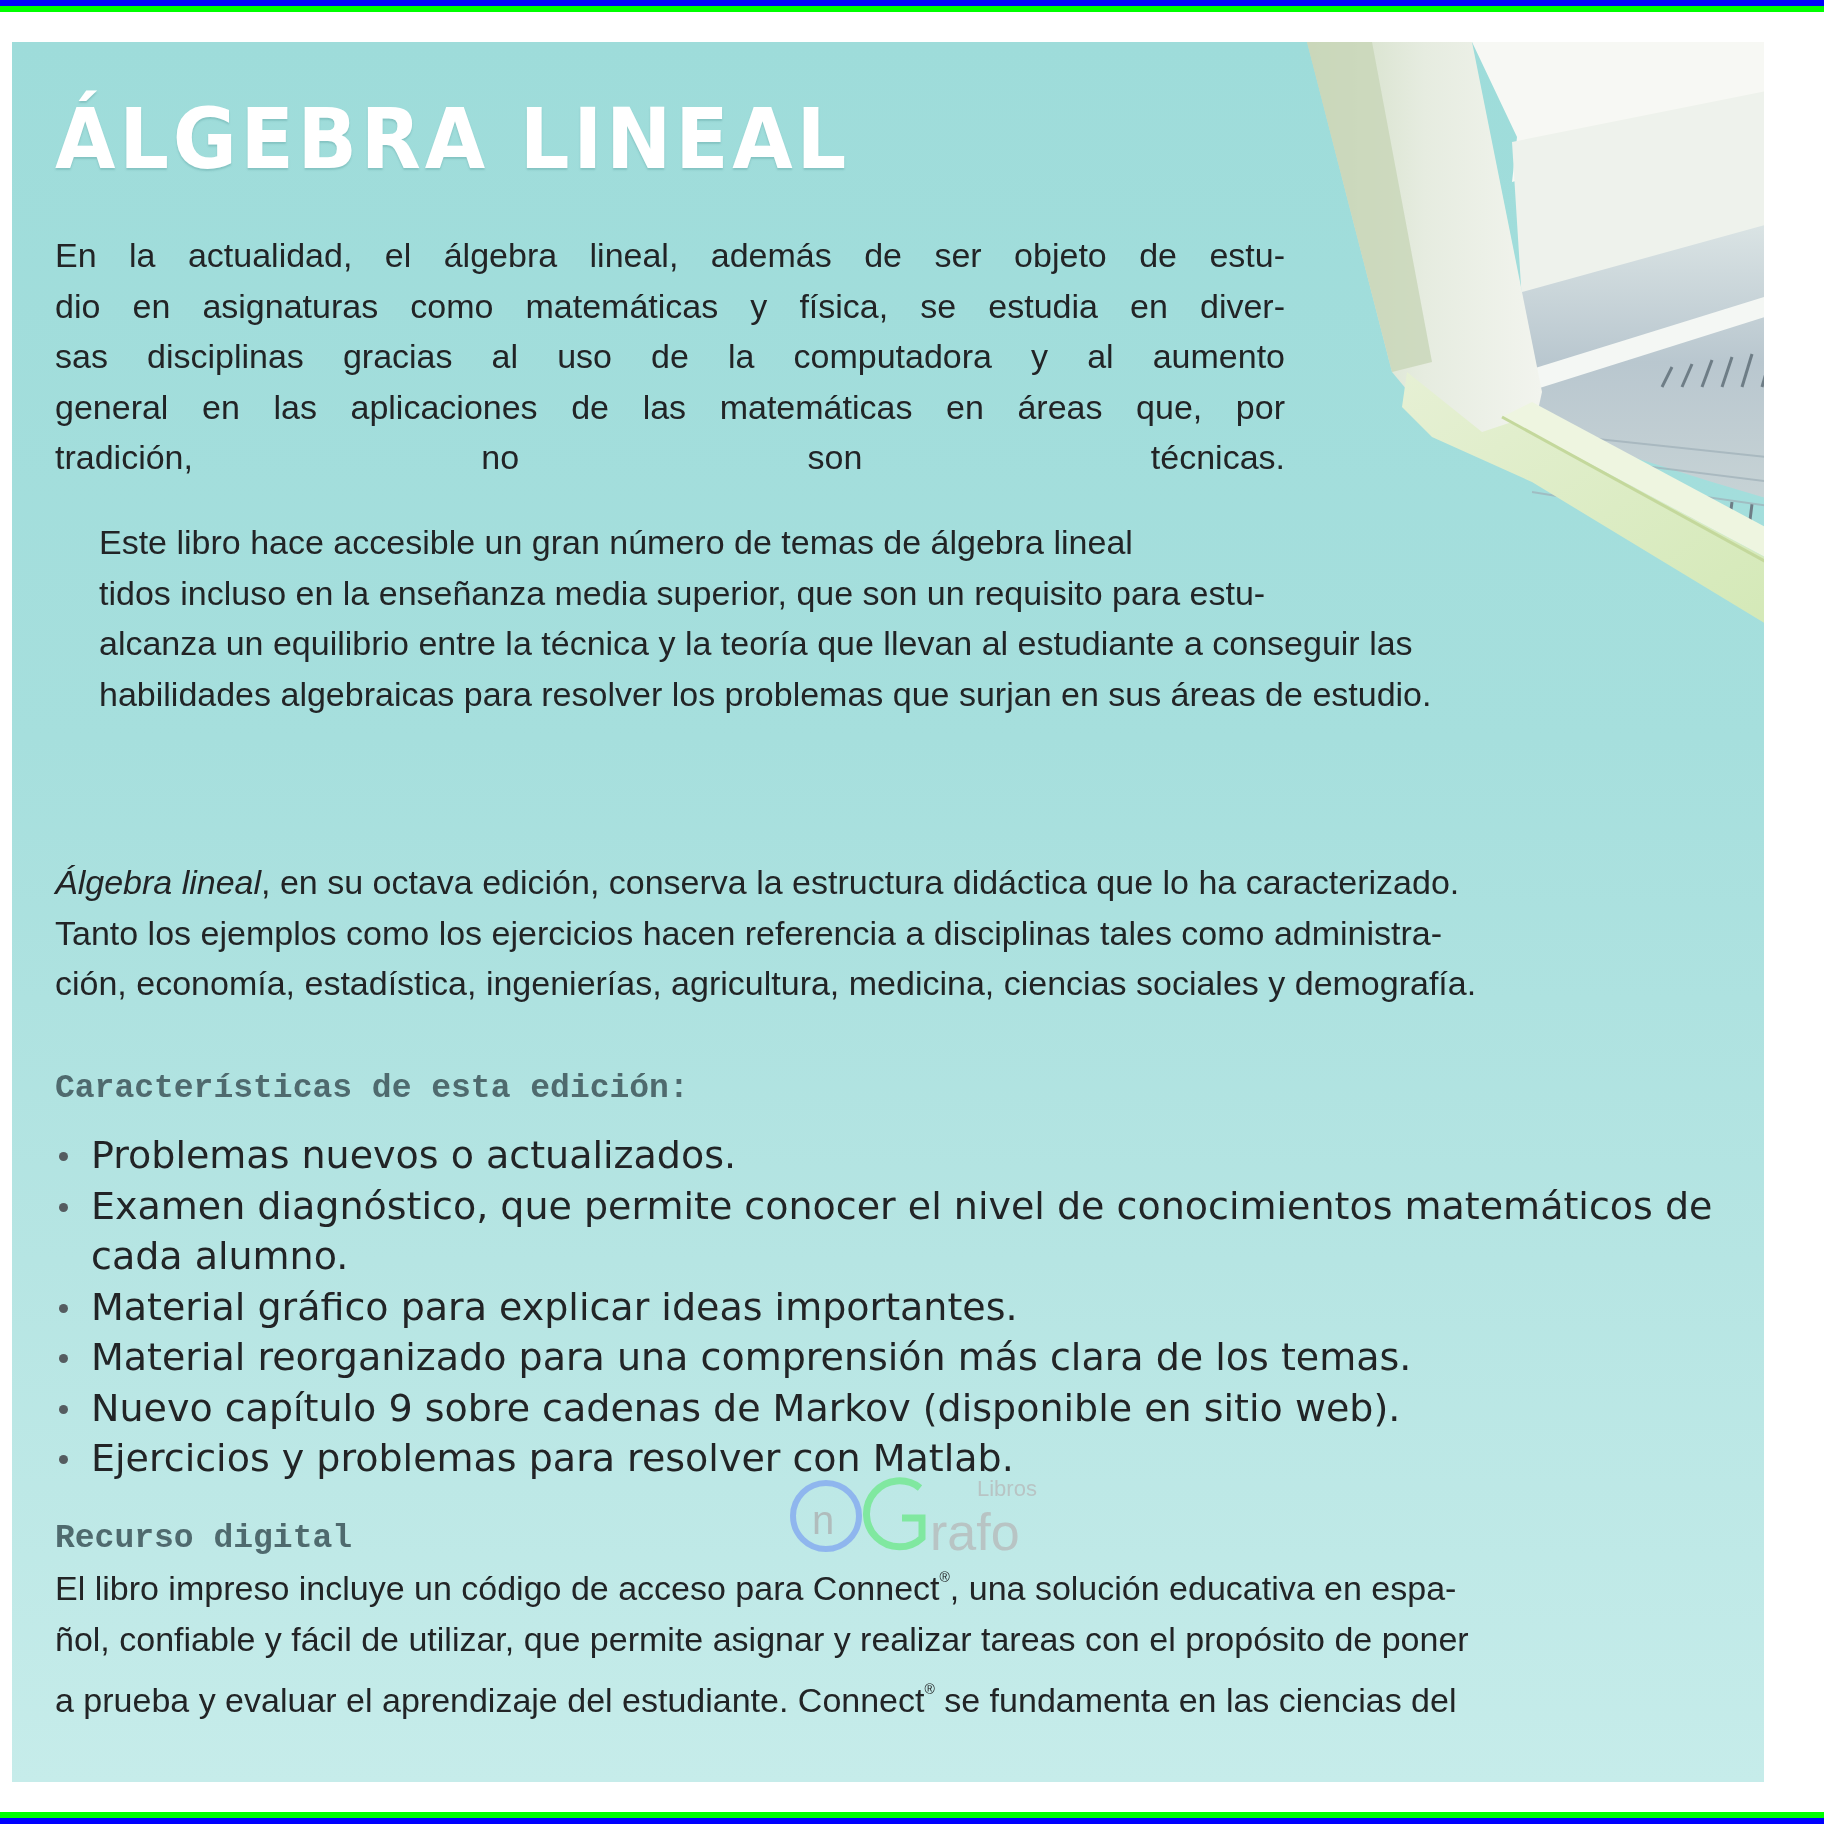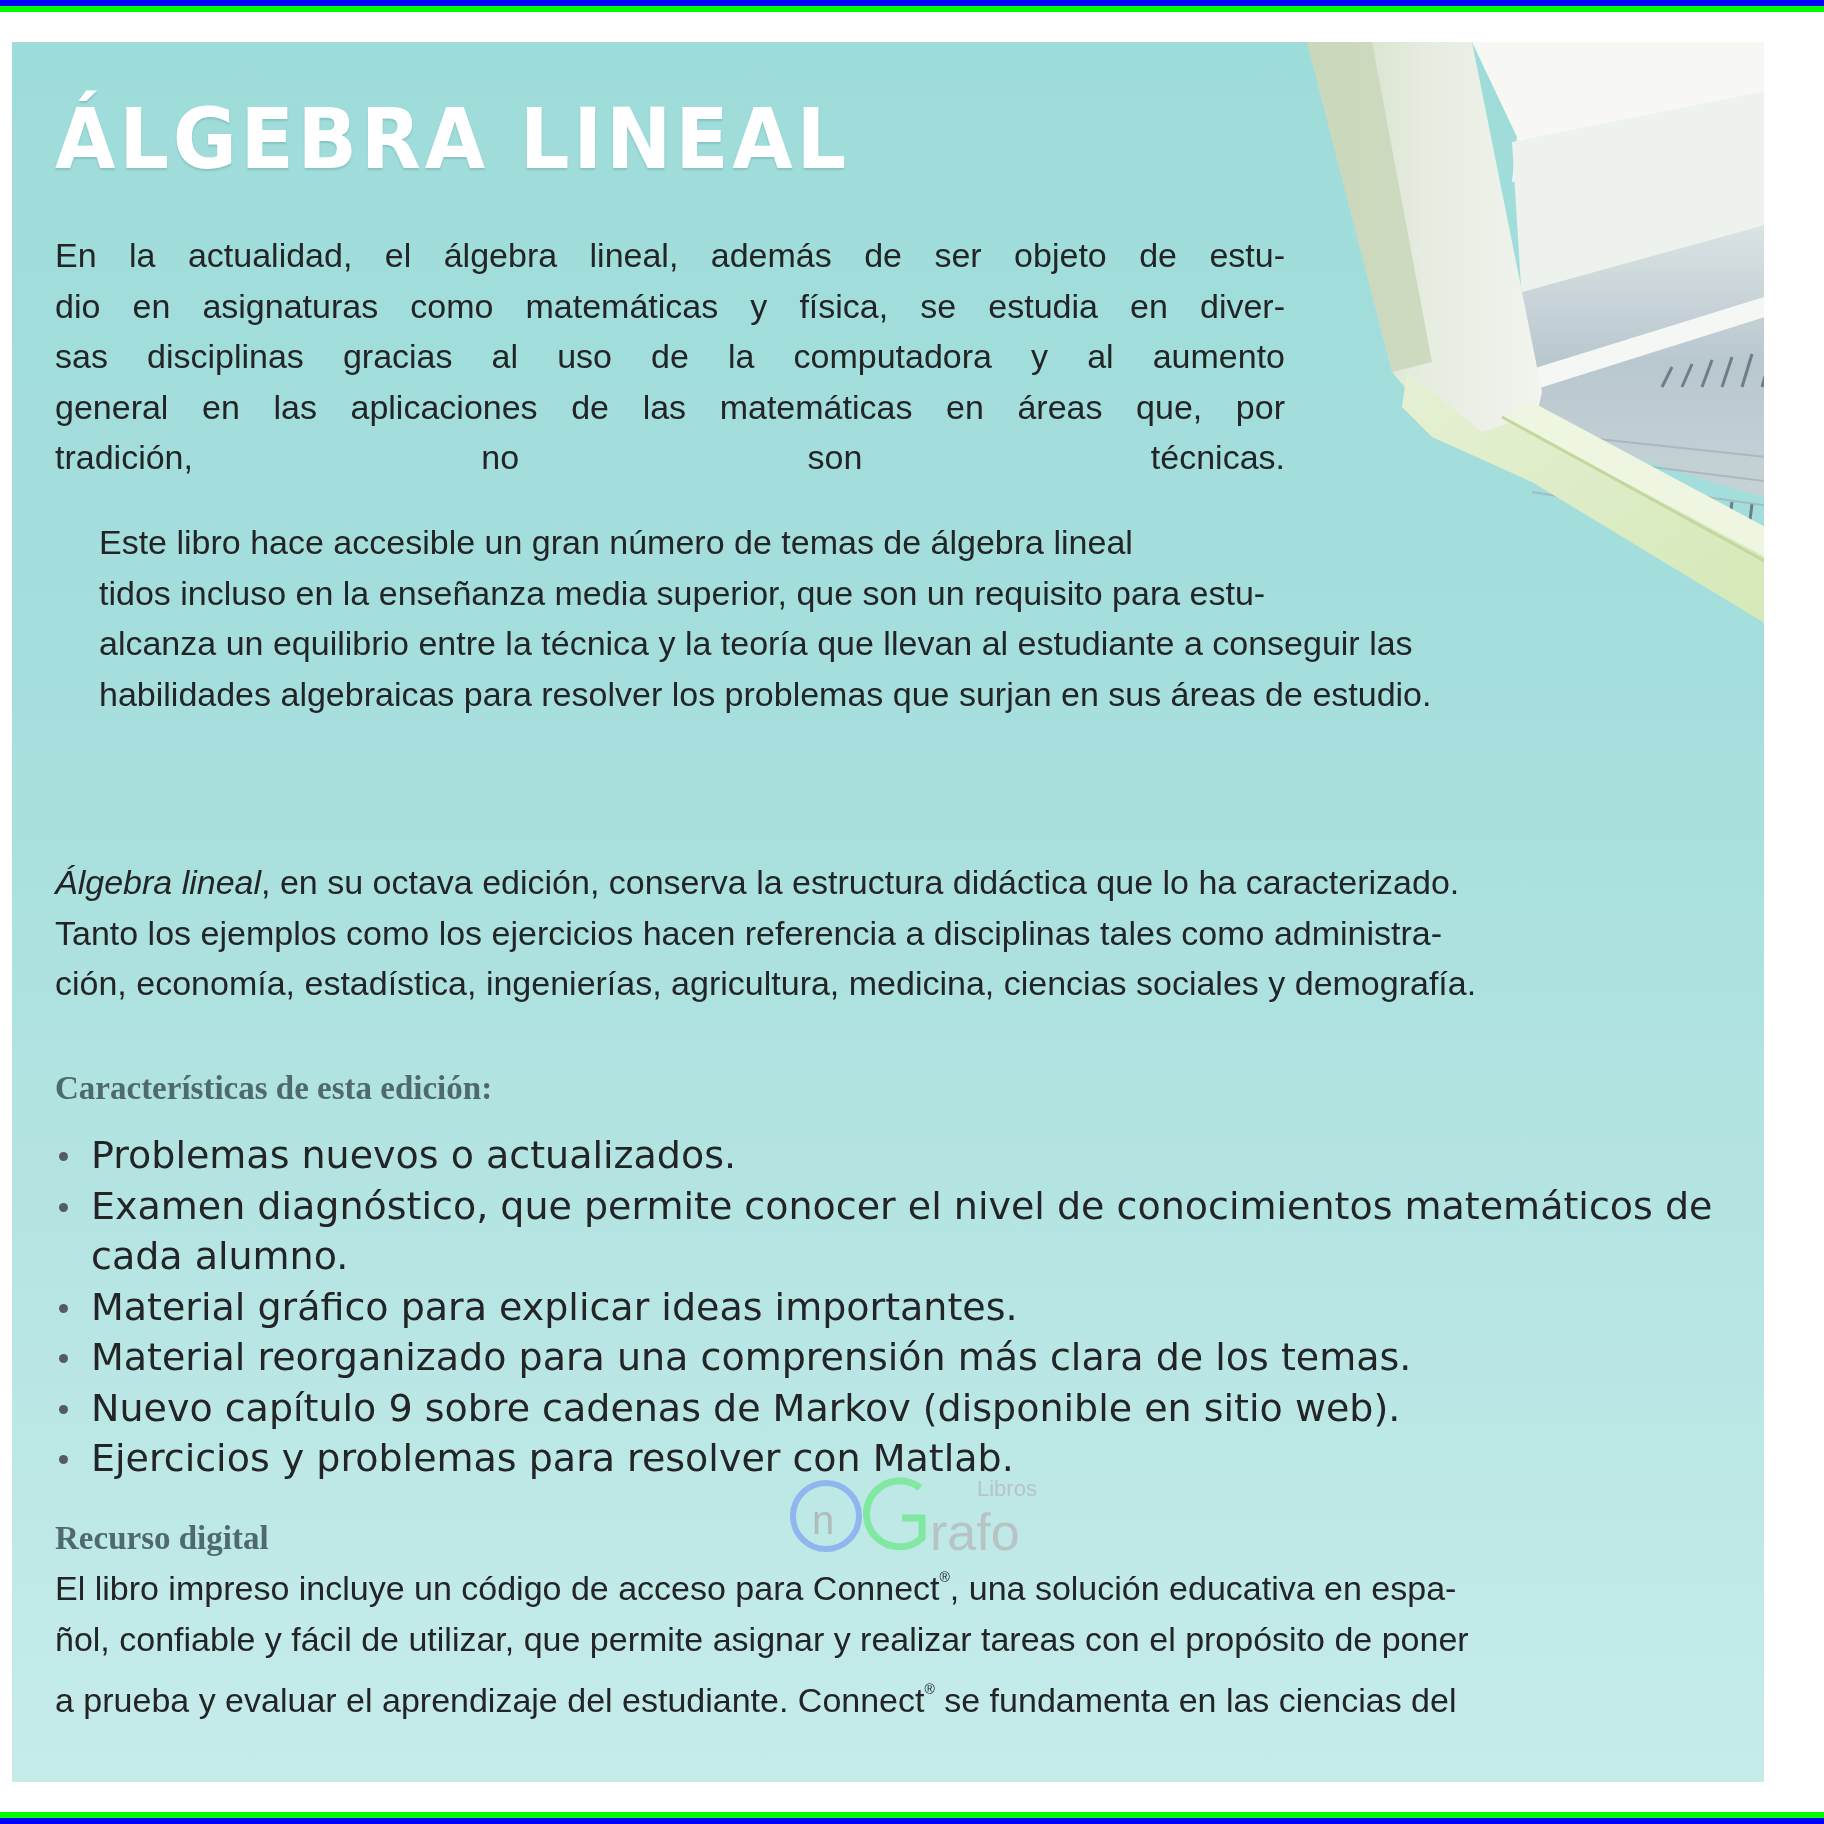--- a/index.html
+++ b/index.html
@@ -35,21 +35,21 @@
   .para .line { display: block; white-space: nowrap; }
   .justify { text-align-last: justify; text-align: justify; }
   .p1 { top: 188px; width: 1230px; }
   .p2 { top: 475px; width: 1745px; margin-left: 44px; }
   .p3 { top: 815px; width: 1745px; }
   .p4 { top: 1510px; width: 1725px; }
   .para em { font-style: italic; }
 
   .heading {
     position: absolute; left: 43px; font-size: 33px; font-weight: bold;
-    color: #4f6a6e; font-family: Liberation Serif, serif;
+    color: #4f6a6e; font-family: Liberation Mono, monospace;
   }
   .h1 { top: 1028px; }
   .h2 { top: 1478px; }
 
   .bullets { position: absolute; left: 43px; top: 1088px; width: 1725px; margin: 0; padding: 0; list-style: none;
     font-family: "DejaVu Sans", sans-serif; font-size: 38px; line-height: 50.5px; color: #222426; }
   .bullets li { position: relative; padding-left: 36px; }
   .bullets li .dot { position: absolute; left: 4px; top: 22px; width: 9px; height: 9px; border-radius: 50%; background: #555c60; }
 
   .reg { font-size: 14px; vertical-align: 18px; }

